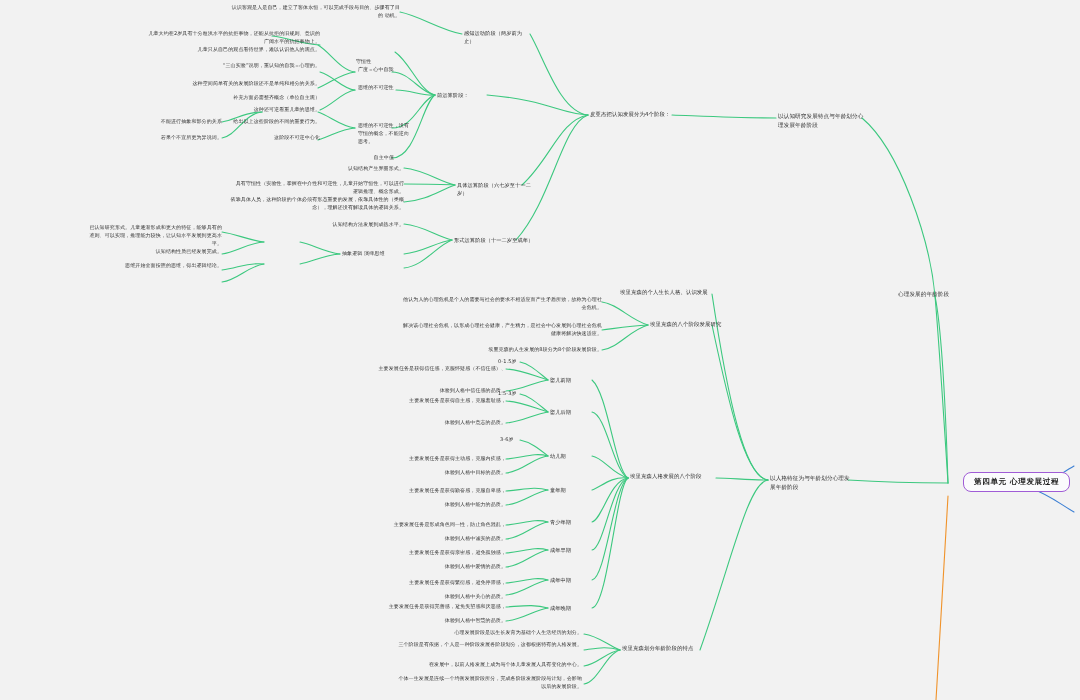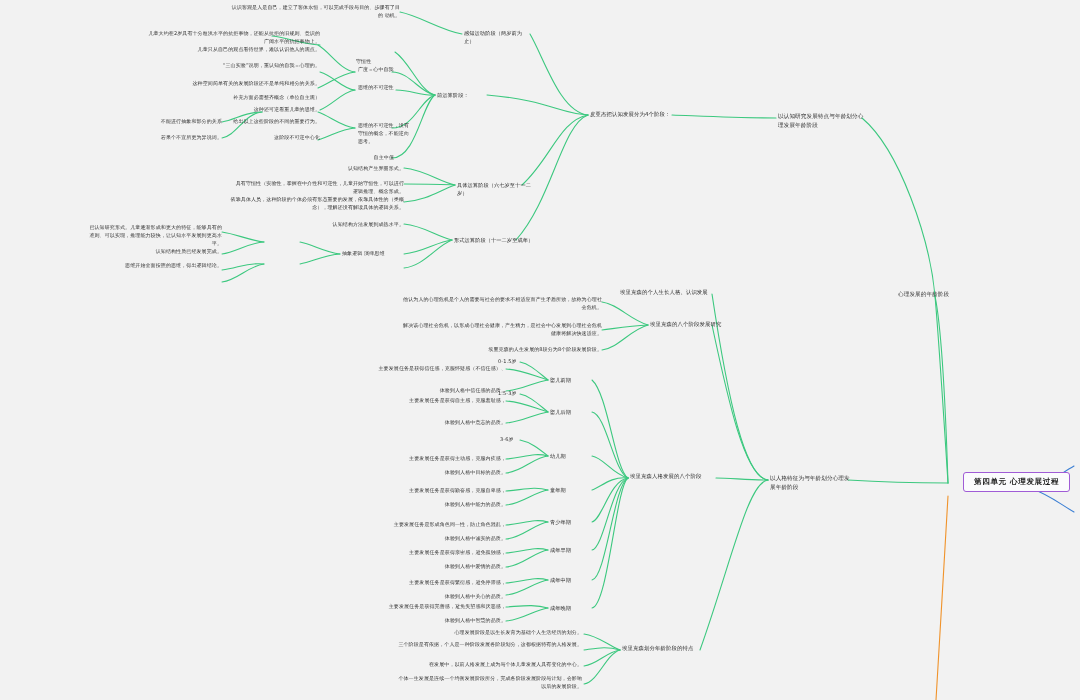--- a/index.html
+++ b/index.html
@@ -37,21 +37,21 @@
     color: #2d2d2d;
   }
   .node.lv1 { font-size: 5.6px; }
   .node.lv2 { font-size: 5.4px; }
   .node.lv3 { font-size: 5.2px; }
   .node.leaf { font-size: 5.0px; color: #333; }
   .node.right-align { text-align: right; }
   .root {
     position: absolute;
     border: 1.2px solid #a05cd6;
-    border-radius: 3px;
+    border-radius: 8px;
     background: #fbfbfd;
     padding: 4px 10px;
     font-size: 7.6px;
     font-weight: bold;
     color: #1d1d1d;
     letter-spacing: .6px;
     white-space: nowrap;
   }
 </style>
 </head>

